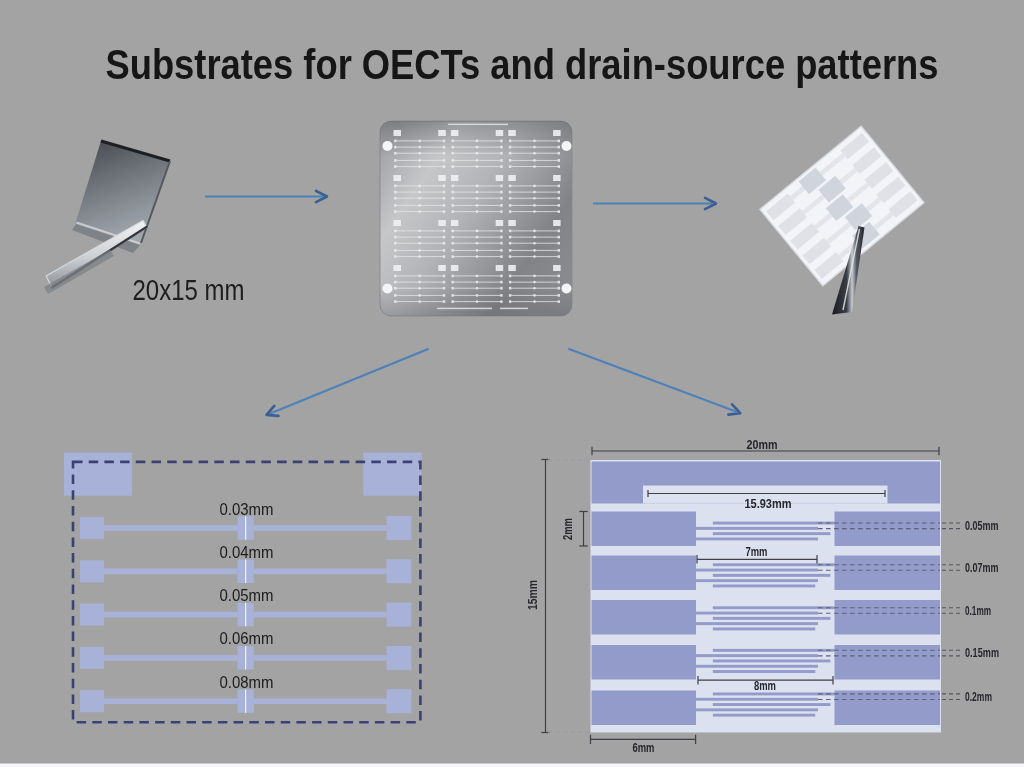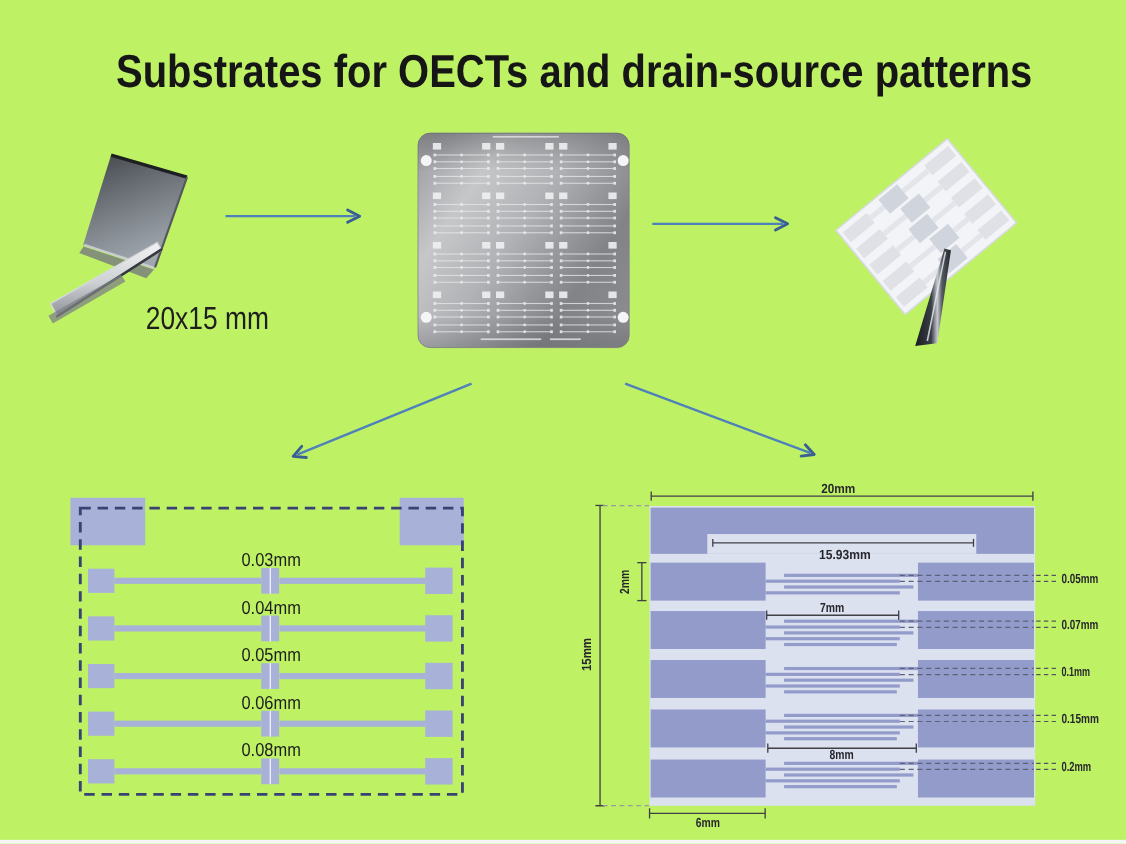--- a/index.html
+++ b/index.html
@@ -1,16 +1,16 @@
 <!DOCTYPE html>
 <html><head><meta charset="utf-8">
 <style>
 html,body{margin:0;padding:0;background:#ffffff;}
 *{font-family:"Liberation Sans",sans-serif;}
-#slide{position:relative;width:1024px;height:767px;overflow:hidden;background:#bef264;}
+#slide{position:relative;width:1024px;height:767px;overflow:hidden;background:#a3a3a3;}
 </style></head>
 <body>
 <div id="slide">
 <svg width="1024" height="767" viewBox="0 0 1024 767" font-family="Liberation Sans, sans-serif">
 <defs>
 <linearGradient id="subg" x1="0" y1="0" x2="0.35" y2="1">
  <stop offset="0" stop-color="#42464b"></stop>
  <stop offset="0.4" stop-color="#6a6f75"></stop>
  <stop offset="0.8" stop-color="#8f959c"></stop>
  <stop offset="1" stop-color="#a0a6ad"></stop>

